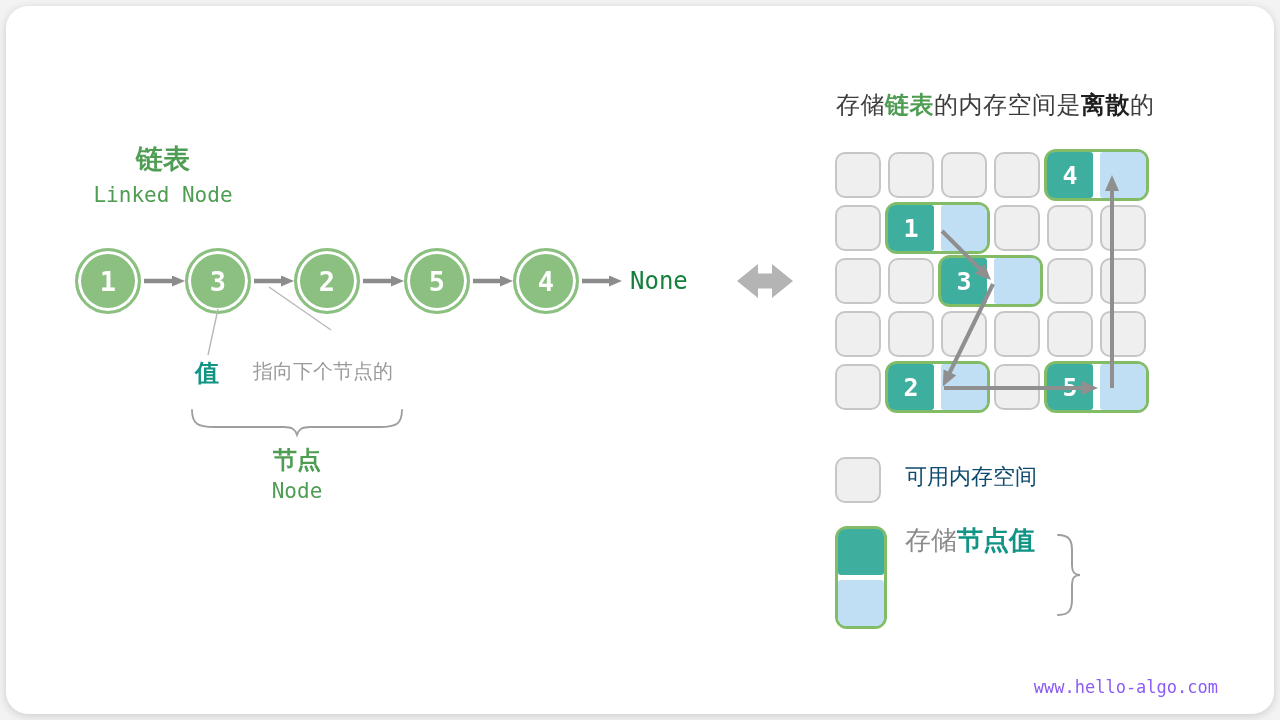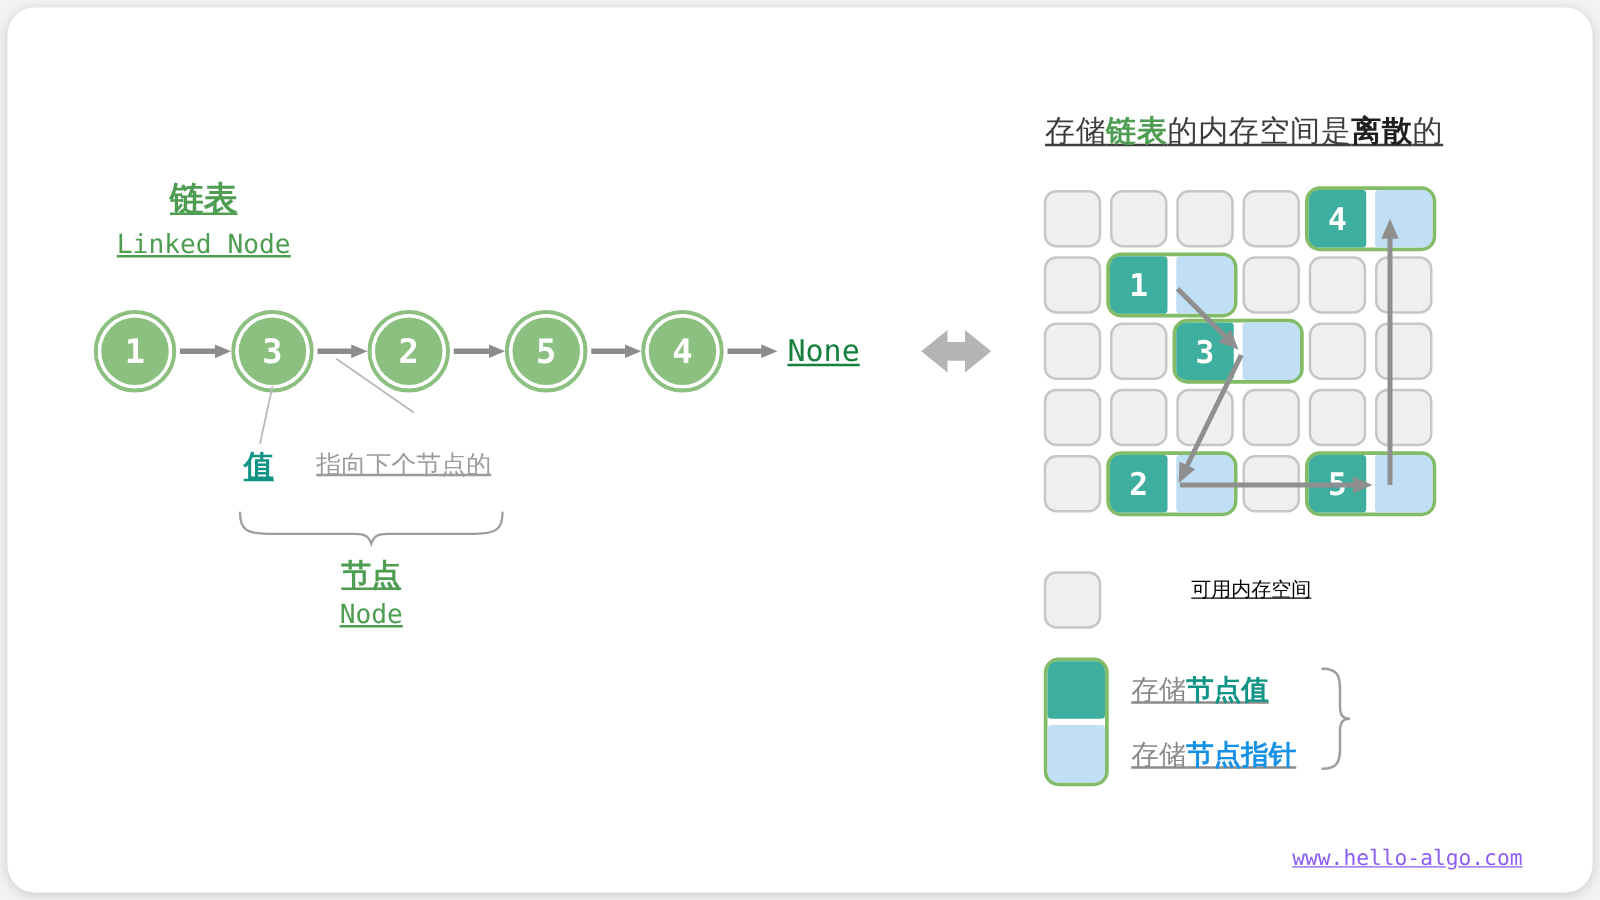--- a/index.html
+++ b/index.html
@@ -1,19 +1,19 @@
 <!DOCTYPE html>
 <html><head>
 <meta charset="utf-8">
 <style>
   html,body{margin:0;padding:0;background:#f2f3f2;width:1280px;height:720px;overflow:hidden;}
   #stage{position:relative;width:1280px;height:720px;font-family:"Liberation Sans","DejaVu Sans",sans-serif;}
   #card{position:absolute;left:6px;top:6px;width:1268px;height:708px;background:#ffffff;
         border-radius:22px;box-shadow:0 2px 10px rgba(0,0,0,.16);}
-  .abs{position:absolute;text-decoration:underline;}
+  .abs{position:absolute;}
   .mono{font-family:"DejaVu Sans Mono","Liberation Mono",monospace;}
   .ctr{text-align:center;}
 
   
   #ll-title{left:63px;top:141px;width:200px;font-size:27px;font-weight:bold;color:#4F9D52;}
   #ll-subtitle{left:63px;top:183px;width:200px;font-size:21px;color:#4F9D52;}
   .node{position:absolute;width:66px;height:66px;box-sizing:border-box;border-radius:50%;
         background:#8BC080;border:3.5px solid #8BC080;box-shadow:inset 0 0 0 3px #ffffff;
         color:#ffffff;font-family:"DejaVu Sans Mono","Liberation Mono",monospace;
         font-size:27px;font-weight:bold;display:flex;align-items:center;justify-content:center;}
@@ -34,26 +34,26 @@
   .pair{position:absolute;width:99px;height:46px;box-sizing:content-box;background:#ffffff;
         border:3px solid #82BC66;border-radius:12px;}
   .phalf{position:absolute;top:0;width:46px;height:46px;}
   .pv{left:0;background:#3EAE9E;border-radius:8px 3px 3px 8px;color:#fff;
       font-family:"DejaVu Sans Mono","Liberation Mono",monospace;font-size:25px;font-weight:bold;
       display:flex;align-items:center;justify-content:center;}
   .pp{right:0;background:#C0DEF4;border-radius:3px 8px 8px 3px;}
 
   
   #legend-free-swatch{left:835px;top:457px;width:46px;height:46px;}
-  #legend-free-text{left:905px;top:462px;width:260px;font-size:16px;color:#000000;margin-left:48px;}
+  #legend-free-text{left:905px;top:462px;width:260px;font-size:22px;color:#0c4a6e;}
   #legend-pair{left:835px;top:526px;width:46px;height:97px;box-sizing:content-box;background:#fff;
                border:3px solid #82BC66;border-radius:12px;}
   #legend-pair .lv{position:absolute;top:0;left:0;width:46px;height:46px;background:#3EAE9E;border-radius:8px 8px 3px 3px;}
   #legend-pair .lp{position:absolute;bottom:0;left:0;width:46px;height:46px;background:#C0DEF4;border-radius:3px 3px 8px 8px;}
-  #legend-value-text{left:905px;top:537px;width:260px;font-size:22px;color:#8A8A8A;}
+  #legend-value-text{left:905px;top:523px;width:260px;font-size:26px;color:#8A8A8A;}
   #legend-value-text b{color:#0F9485;}
   #legend-pointer-text{left:905px;top:589px;width:260px;font-size:22px;color:#8A8A8A;}
   #legend-pointer-text b{color:#1592E6;}
   #brace-label{left:1090px;top:542px;width:190px;font-size:22px;line-height:32px;color:#8A8A8A;}
   #brace-label b{color:#4F9D52;}
 
   #watermark{left:998px;top:677px;width:220px;text-align:right;font-size:17px;color:#8b5cf6;}
 
   #overlay{position:absolute;left:0;top:0;width:1280px;height:720px;pointer-events:none;}
 </style>
@@ -137,21 +137,20 @@
     </div>
 
   <div class="abs gcell" id="legend-free-swatch"></div>
   <div class="abs" id="legend-free-text">可用内存空间</div>
 
   <div class="abs" id="legend-pair">
     <div class="lv"></div>
     <div class="lp"></div>
   </div>
   <div class="abs" id="legend-value-text"><span>存储</span><b>节点值</b></div>
-  <div class="abs" id="legend-pointer-text"><span>存储</span><b>节点指针</b></div>
 
 
   <div class="abs mono" id="watermark">www.hello-algo.com</div>
 
   <svg id="overlay" viewBox="0 0 1280 720" xmlns="http://www.w3.org/2000/svg">
     <defs>
       <marker id="mhead" markerUnits="userSpaceOnUse" markerWidth="13" markerHeight="11" refX="2" refY="5.5" orient="auto">
         <path d="M0,0 L13,5.5 L0,11 z" fill="#8C8C8C"></path>
       </marker>
       <marker id="ghead" markerUnits="userSpaceOnUse" markerWidth="16" markerHeight="14" refX="2" refY="7" orient="auto">

